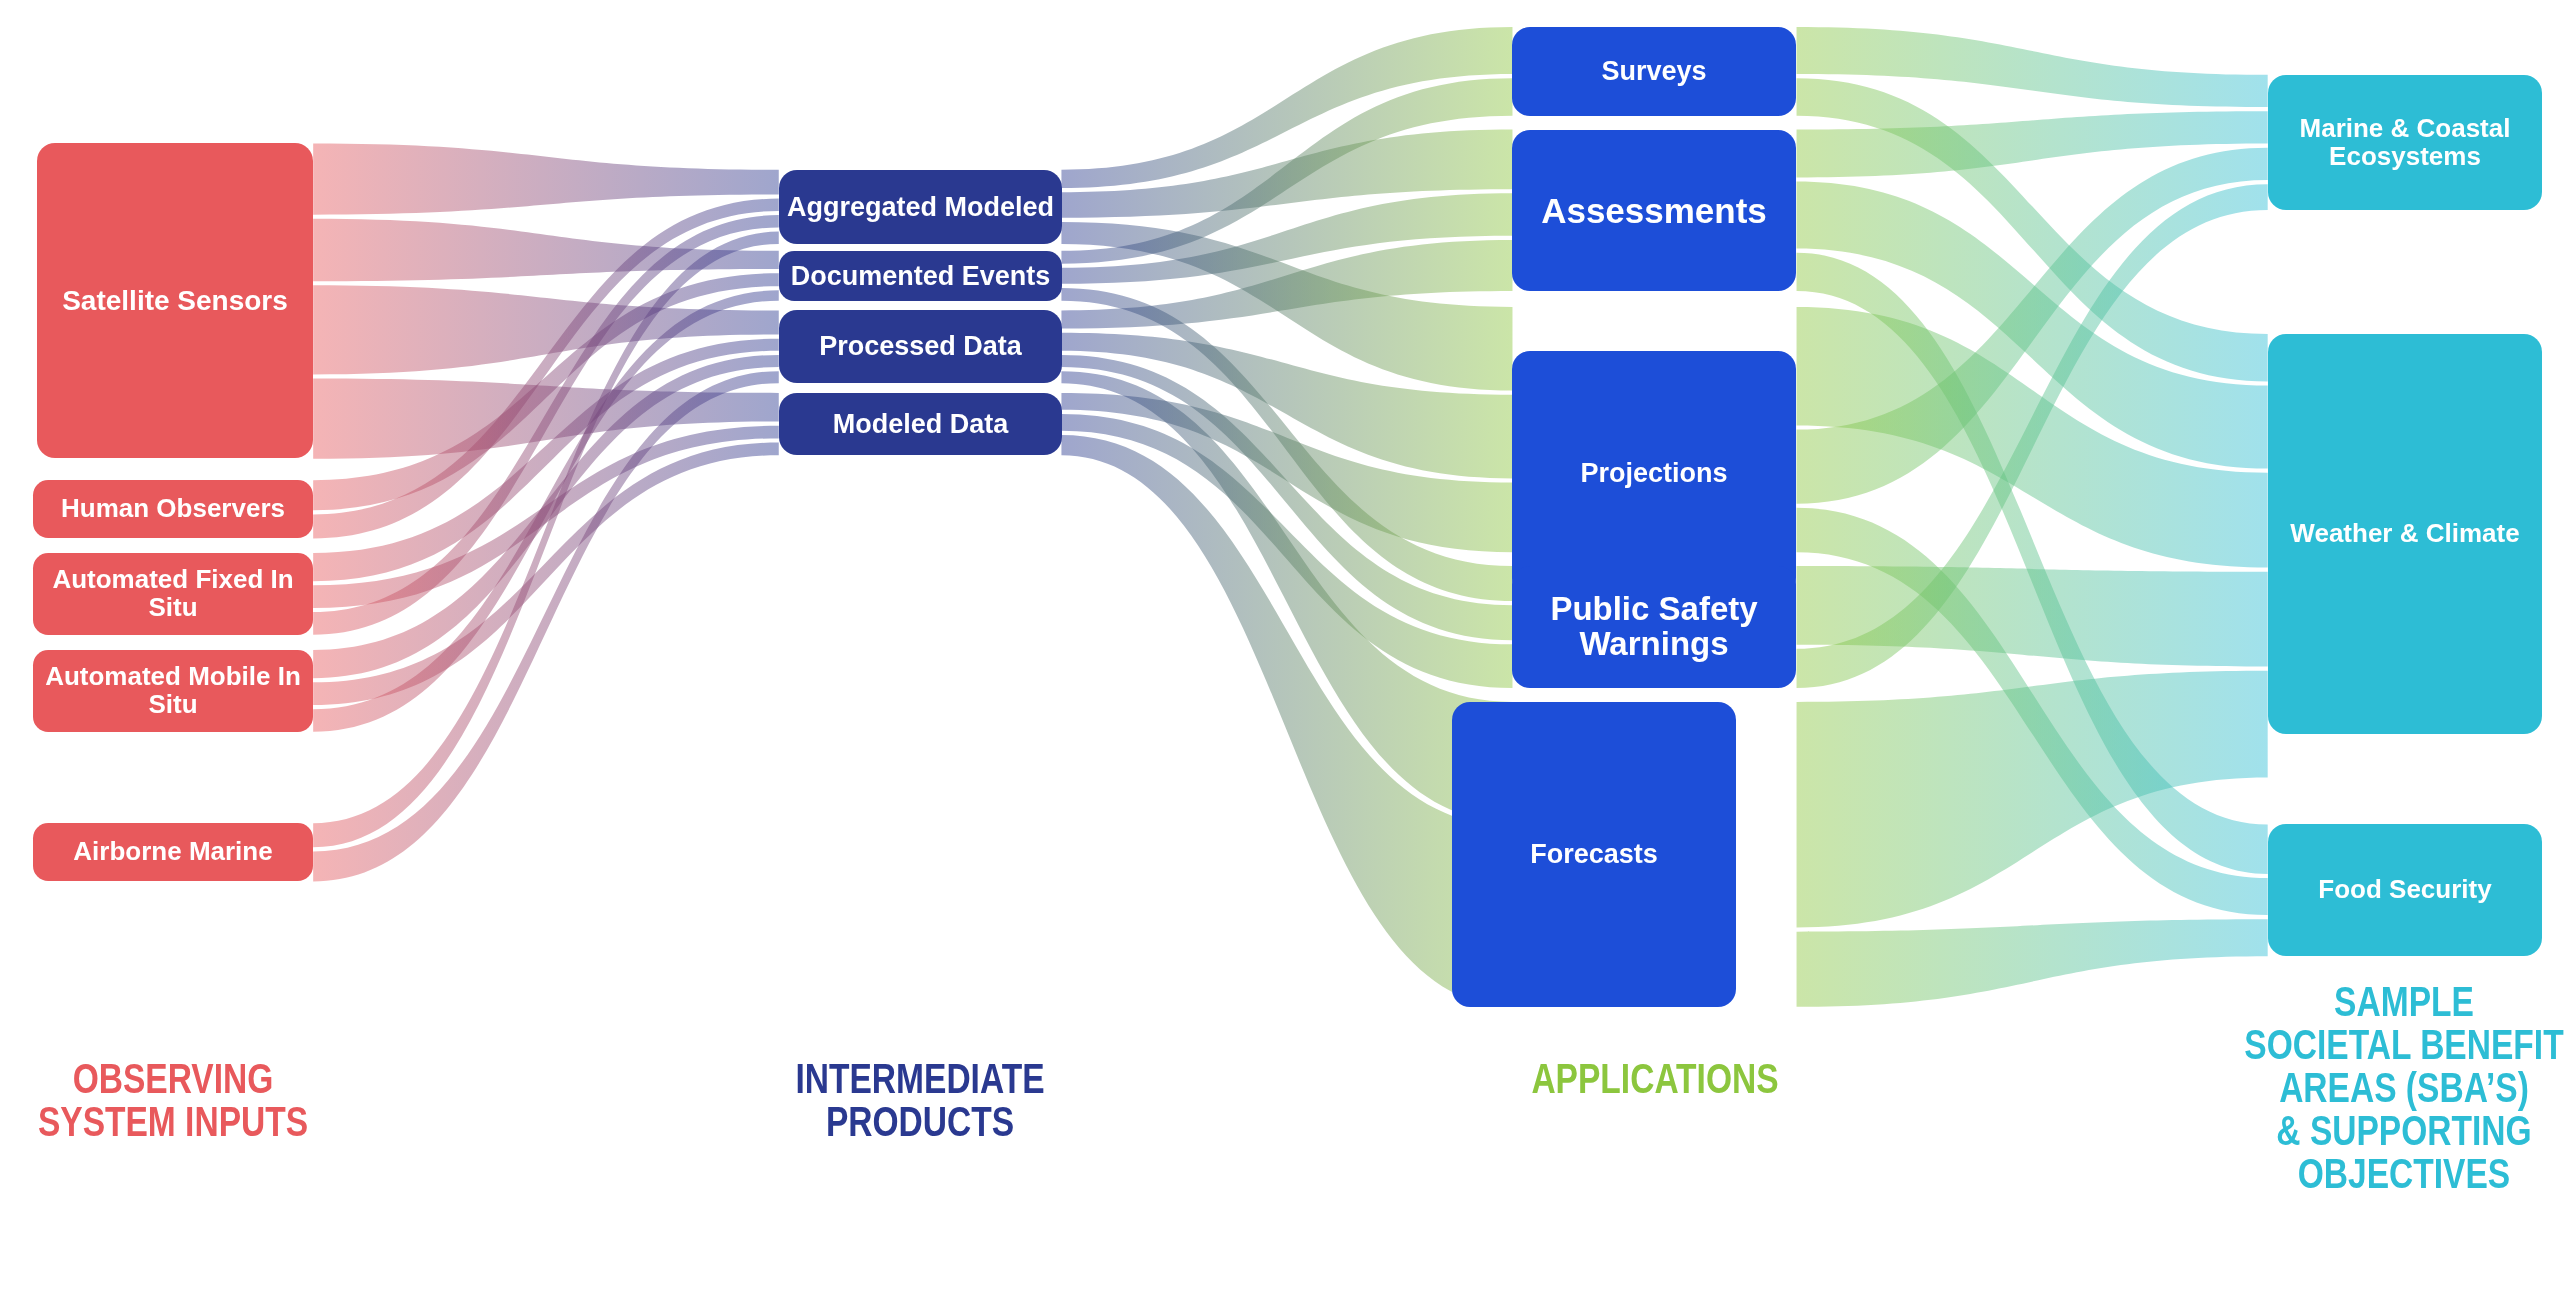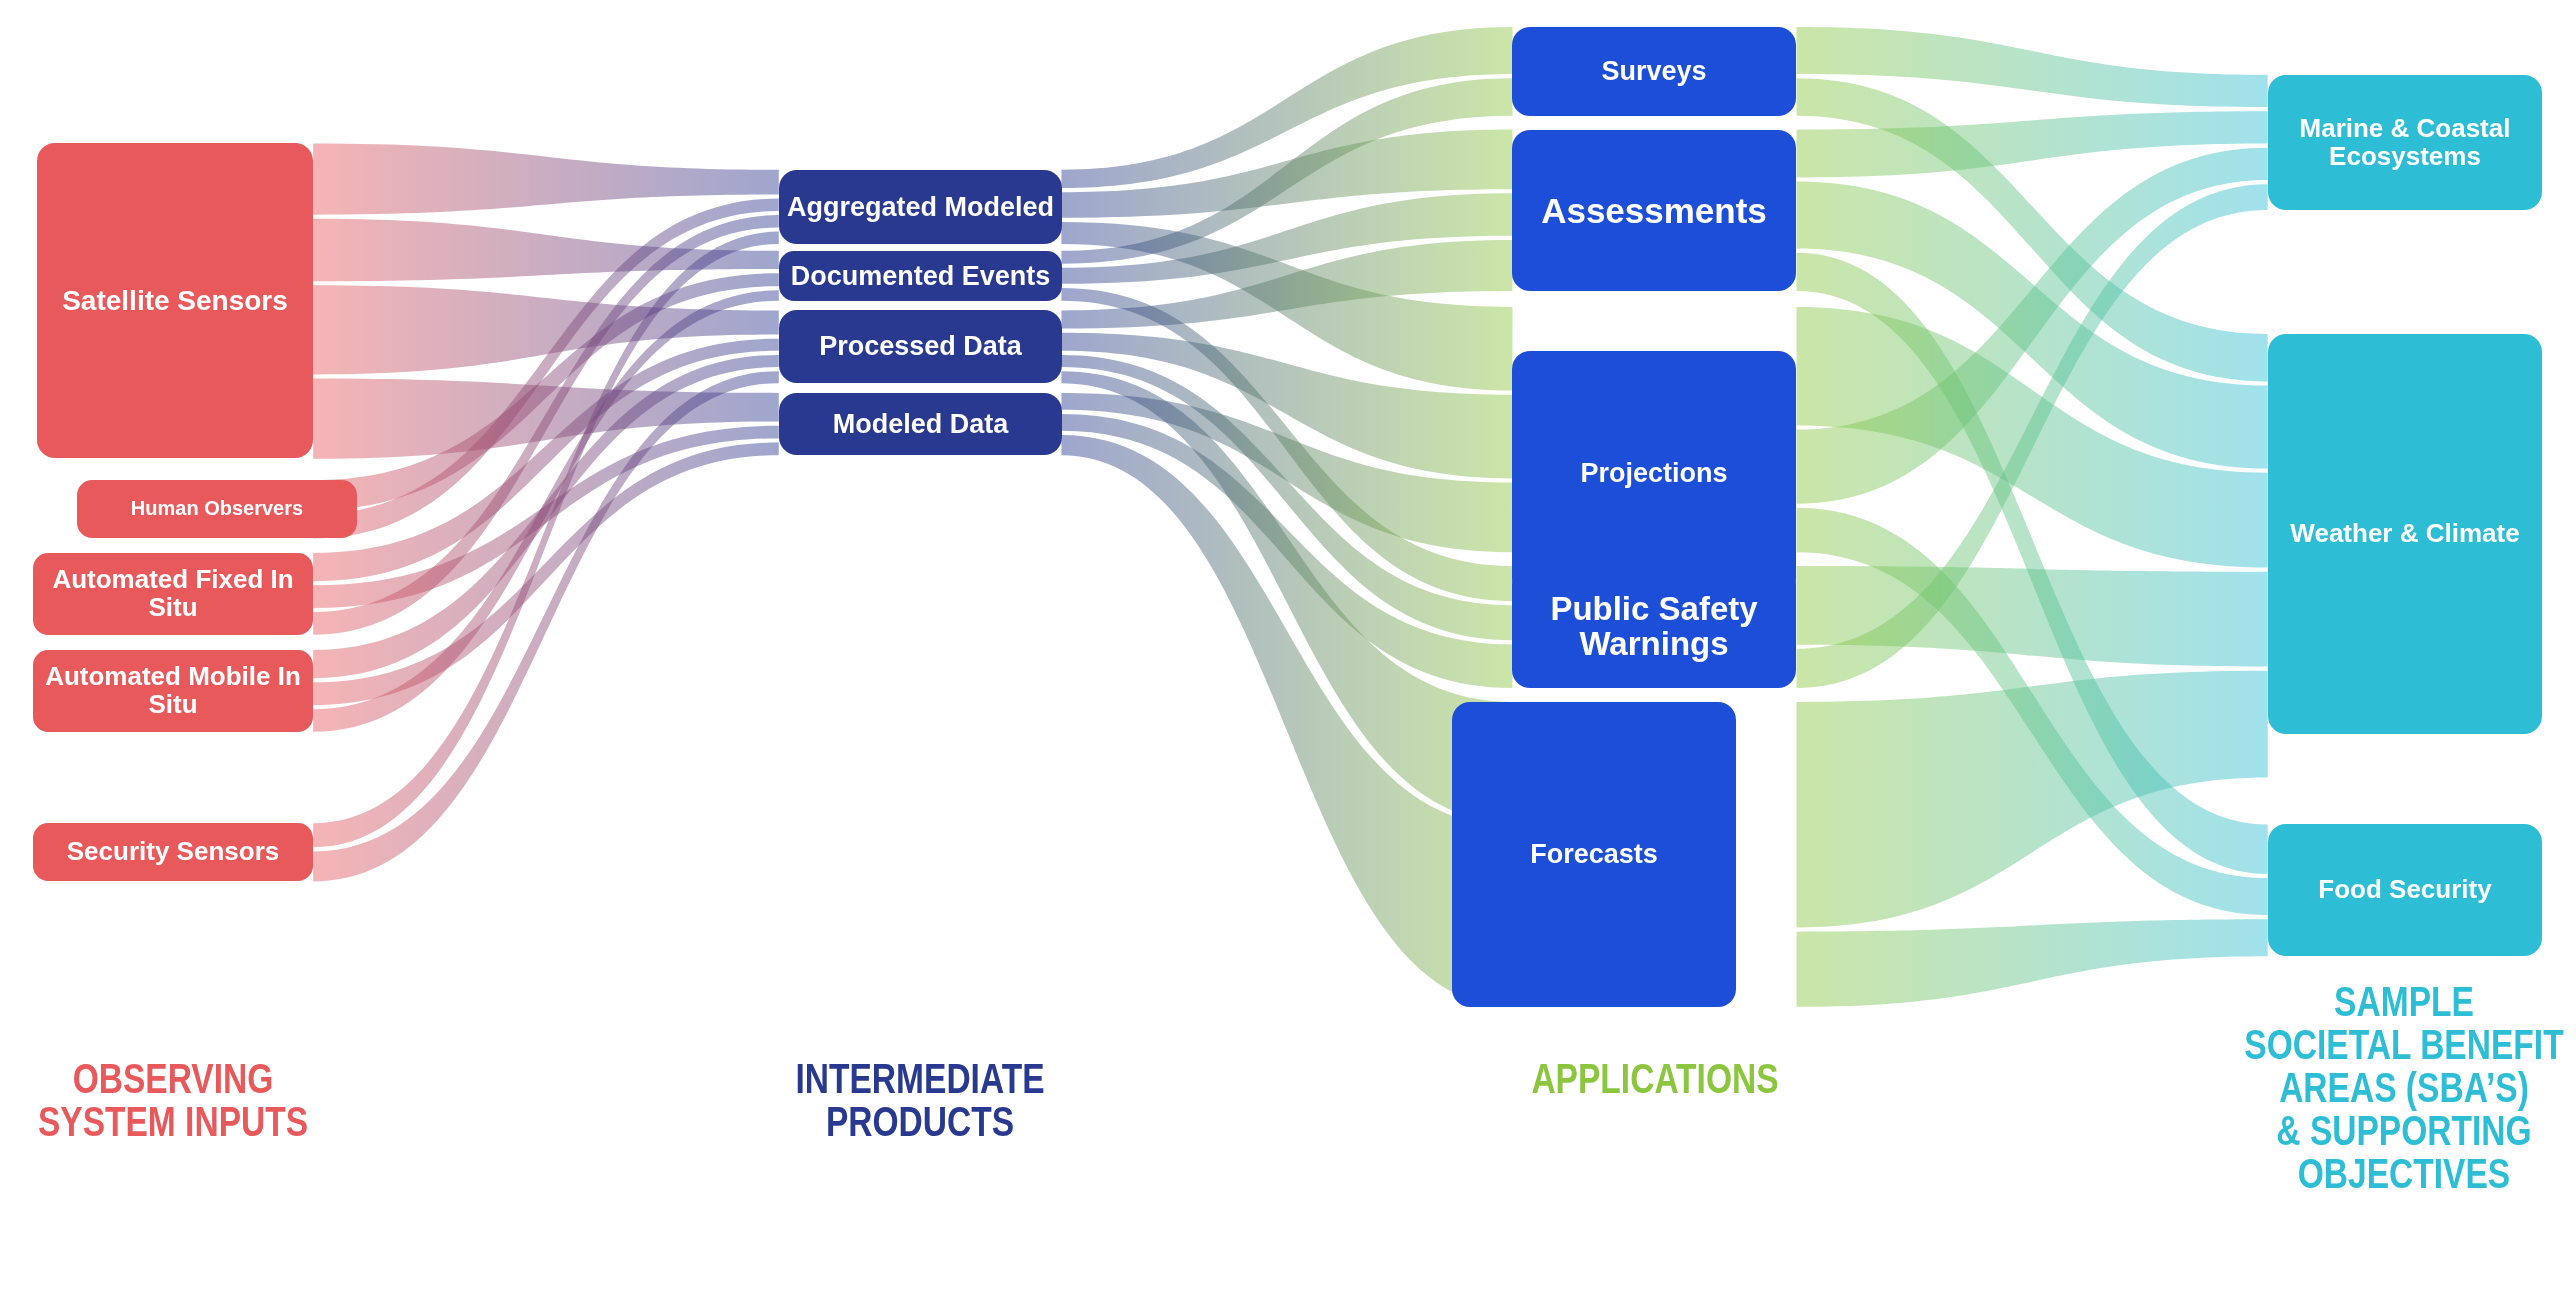--- a/index.html
+++ b/index.html
@@ -82,33 +82,33 @@
         <path d="M2593,1013 C2933,1013 2933,968 3273,968 L3273,1122 C2933,1122 2933,1338.5 2593,1338.5 Z" fill="url(#g34)" fill-opacity="0.45"></path>
         <path d="M2593,1344.5 C2933,1344.5 2933,1326.6 3273,1326.6 L3273,1380 C2933,1380 2933,1453 2593,1453 Z" fill="url(#g34)" fill-opacity="0.45"></path>
       </g>
   </svg>
 
   <div class="col1">
     <div class="node" style="left:37px;top:143px;width:276px;height:315px;font-size:28px;">
       <span>Satellite
 Sensors</span>
     </div>
-    <div class="node" style="left:33px;top:480px;width:280px;height:58px;font-size:20px;border-radius:15.2px;margin-left:44px;">
+    <div class="node" style="left:33px;top:480px;width:280px;height:58px;font-size:26px;border-radius:15.2px;">
       <span>Human Observers</span>
     </div>
     <div class="node" style="left:33px;top:553px;width:280px;height:82px;font-size:26px;border-radius:15.2px;">
       <span>Automated
 Fixed In Situ</span>
     </div>
     <div class="node" style="left:33px;top:650px;width:280px;height:82px;font-size:26px;border-radius:15.2px;">
       <span>Automated
 Mobile In Situ</span>
     </div>
     <div class="node" style="left:33px;top:823px;width:280px;height:58px;font-size:26px;border-radius:15.2px;">
-      <span>Security Sensors</span>
+      <span>Airborne Marine</span>
     </div>
     <div class="colfooter f1" style="left:-42px;top:1057px;width:430px;font-size:43px;">
       <span style="white-space:pre-line;">OBSERVING
 SYSTEM INPUTS</span>
     </div>
   </div>
 
   <div class="col2">
     <div class="node" style="left:779px;top:170px;width:283px;height:74px;font-size:27px;">
       <span>Aggregated

